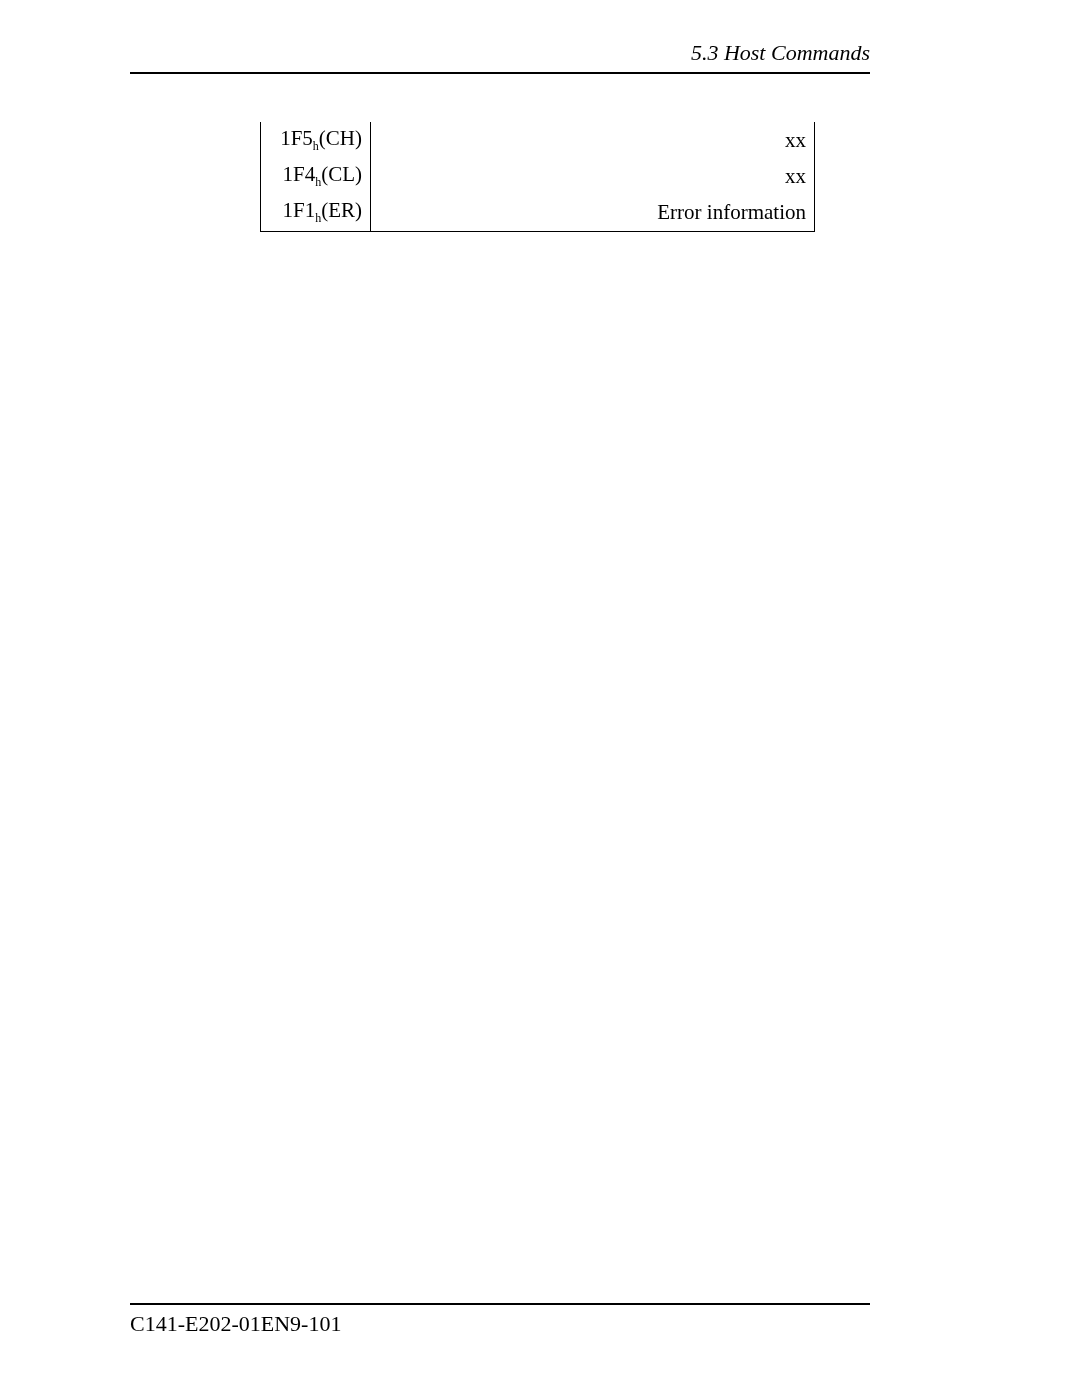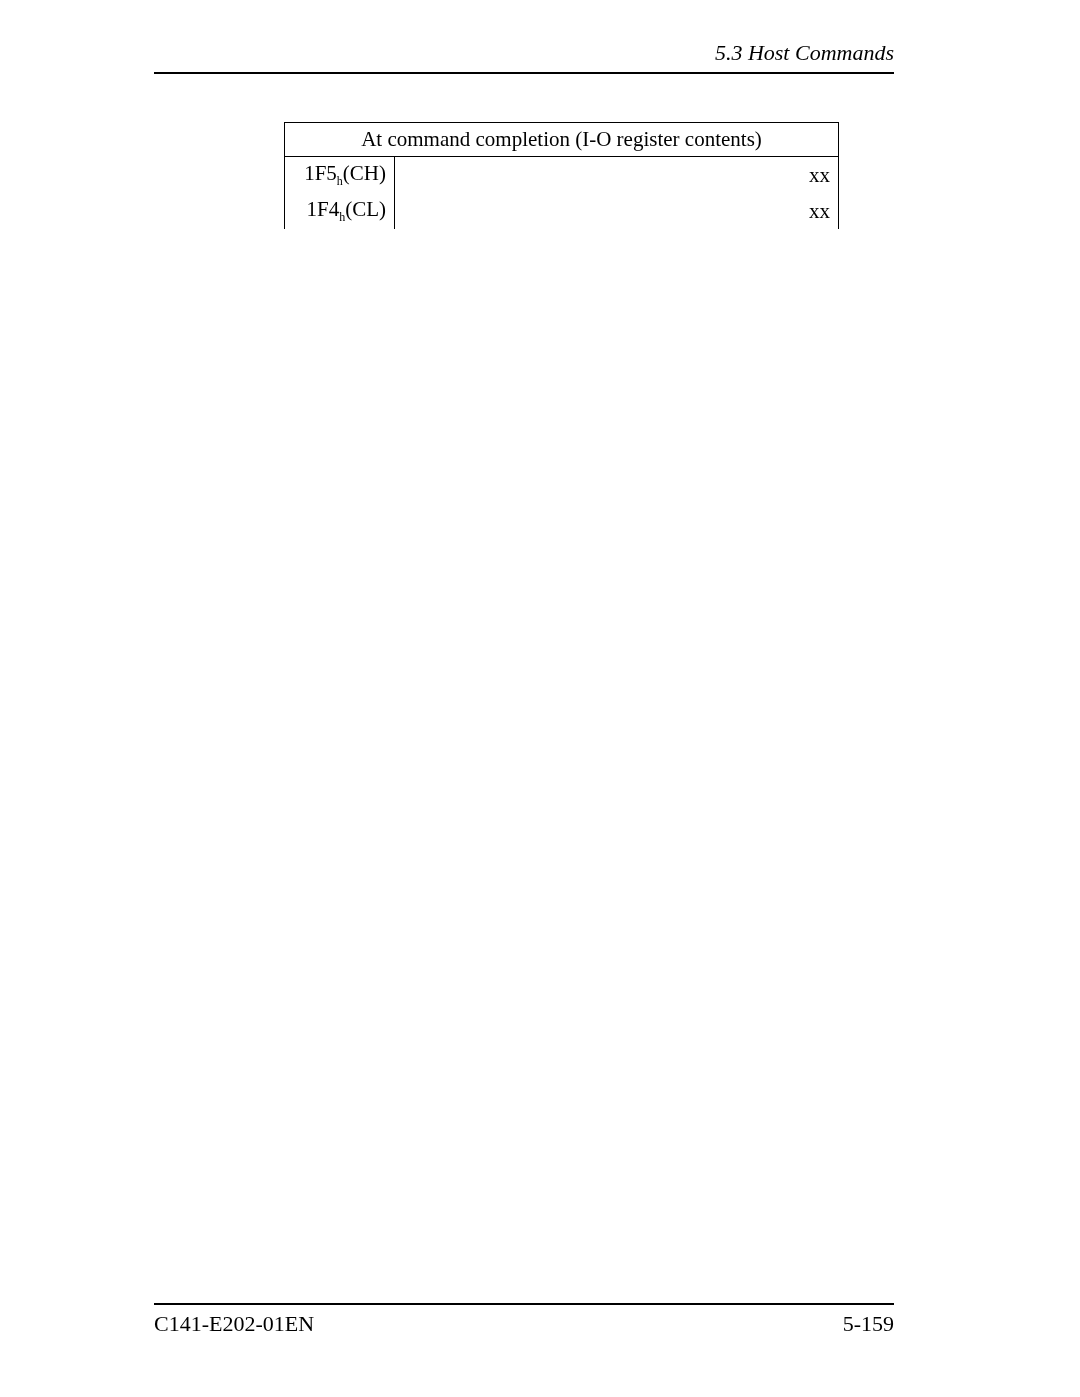--- a/index.html
+++ b/index.html
@@ -10,21 +10,20 @@
     height: 1397px;
     background: #ffffff;
     font-family: "Times New Roman", Times, serif;
     color: #000;
   }
   .page {
     position: relative;
     width: 1000px;
     height: 1397px;
     padding: 40px 130px 29px 130px;
-    margin-left: 24px;
   }
   .header {
     text-align: right;
     font-style: italic;
     font-size: 22px;
     padding-bottom: 6px;
   }
   .header-rule {
     border: none;
     border-top: 2px solid #000;
@@ -64,57 +63,60 @@
     right: 130px;
     bottom: 60px;
   }
   .footer-rule {
     border: none;
     border-top: 2px solid #000;
     margin: 0 0 6px 0;
   }
   .footer-row {
     display: flex;
-    justify-content: space-between;
+    justify-content: flex-start;
     font-size: 22px;
   }
 </style>
 </head>
 <body>
 
 <div class="page">
 
   <div class="header">
     <span>5.3  Host Commands</span>
   </div>
   <hr class="header-rule">
 
   <div class="table-wrap">
     <table class="reg">
       <tbody>
-          <tr class="title-row">
-        <td colspan="6">At command completion (I-O register contents)</td>
-      </tr>
       <tr>
         <td class="label-cell noT noV">
           <span>1F5</span><span class="sub">h</span><span>(CH)</span>
         </td>
         <td colspan="5" class="noT noV" style="padding-left:10px;">xx</td>
       </tr>
       <tr>
         <td class="label-cell noT noV">
           <span>1F4</span><span class="sub">h</span><span>(CL)</span>
         </td>
         <td colspan="5" class="noT noV" style="padding-left:10px;">xx</td>
       </tr>
+      <tr>
+        <td class="label-cell noT">
+          <span>1F1</span><span class="sub">h</span><span>(ER)</span>
+        </td>
+        <td colspan="5" class="noT">Error information</td>
+      </tr>
     </tbody>
       </table>
   </div>
 
   <div class="footer">
     <hr class="footer-rule">
     <div class="footer-row">
       <span>C141-E202-01EN</span>
-      <span>5-159</span>
+      <span>9-101</span>
     </div>
   </div>
 
 </div>
 
 </body></html>

